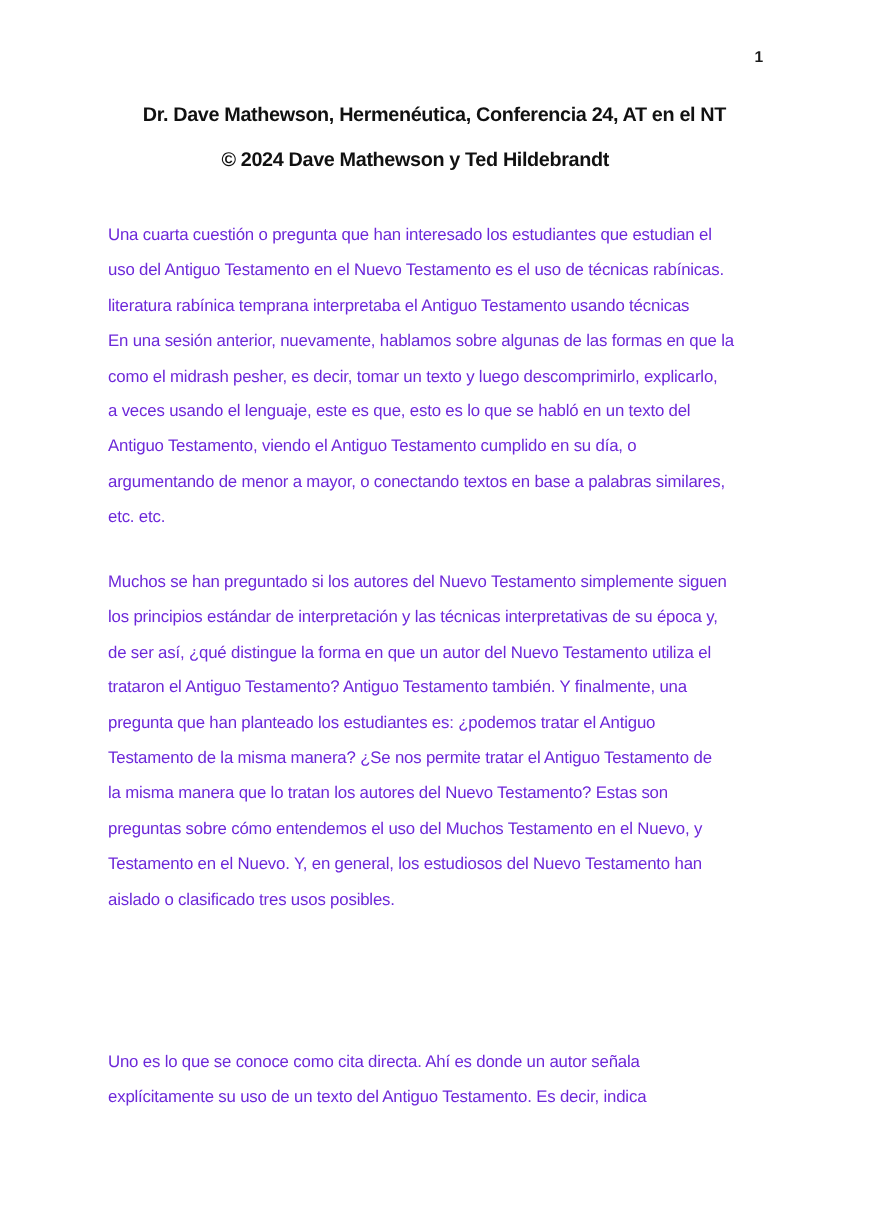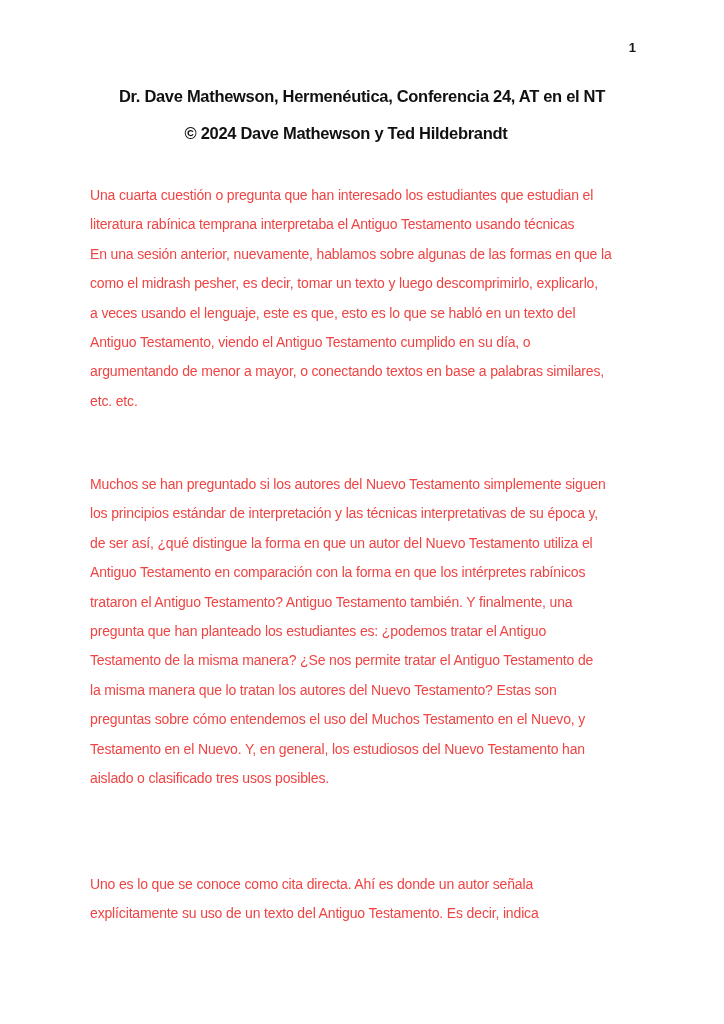--- a/index.html
+++ b/index.html
@@ -54,53 +54,53 @@
     left: 90px;
     width: 560px;
   }
   .paragraph .line {
     display: block;
     height: 29.4px;
     line-height: 29.4px;
     font-size: 14px;
     letter-spacing: -0.15px;
     white-space: nowrap;
-    color: #ef4444;
+    color: #6d28d9;
   }
   #para-1 { top: 181px; }
   #para-2 { top: 470px; }
   #para-3 { top: 870px; }
 </style>
 </head>
 <body>
 
 <div class="page">
 
   <div class="page-number">1</div>
 
   <div class="doc-title">Dr. Dave Mathewson, Hermenéutica, Conferencia 24, AT en el NT</div>
 
   <div class="doc-copyright">© 2024 Dave Mathewson y Ted Hildebrandt</div>
 
   <div class="paragraph" id="para-1">
     <span class="line">Una cuarta cuestión o pregunta que han interesado los estudiantes que estudian el</span>
+    <span class="line">uso del Antiguo Testamento en el Nuevo Testamento es el uso de técnicas rabínicas.</span>
     <span class="line">literatura rabínica temprana interpretaba el Antiguo Testamento usando técnicas</span>
     <span class="line">En una sesión anterior, nuevamente, hablamos sobre algunas de las formas en que la</span>
     <span class="line">como el midrash pesher, es decir, tomar un texto y luego descomprimirlo, explicarlo,</span>
     <span class="line">a veces usando el lenguaje, este es que, esto es lo que se habló en un texto del</span>
     <span class="line">Antiguo Testamento, viendo el Antiguo Testamento cumplido en su día, o</span>
     <span class="line">argumentando de menor a mayor, o conectando textos en base a palabras similares,</span>
     <span class="line">etc. etc.</span>
   </div>
 
   <div class="paragraph" id="para-2">
     <span class="line">Muchos se han preguntado si los autores del Nuevo Testamento simplemente siguen</span>
     <span class="line">los principios estándar de interpretación y las técnicas interpretativas de su época y,</span>
     <span class="line">de ser así, ¿qué distingue la forma en que un autor del Nuevo Testamento utiliza el</span>
-    <span class="line">Antiguo Testamento en comparación con la forma en que los intérpretes rabínicos</span>
     <span class="line">trataron el Antiguo Testamento? Antiguo Testamento también. Y finalmente, una</span>
     <span class="line">pregunta que han planteado los estudiantes es: ¿podemos tratar el Antiguo</span>
     <span class="line">Testamento de la misma manera? ¿Se nos permite tratar el Antiguo Testamento de</span>
     <span class="line">la misma manera que lo tratan los autores del Nuevo Testamento? Estas son</span>
     <span class="line">preguntas sobre cómo entendemos el uso del Muchos Testamento en el Nuevo, y</span>
     <span class="line">Testamento en el Nuevo. Y, en general, los estudiosos del Nuevo Testamento han</span>
     <span class="line">aislado o clasificado tres usos posibles.</span>
   </div>
 
   <div class="paragraph" id="para-3">

